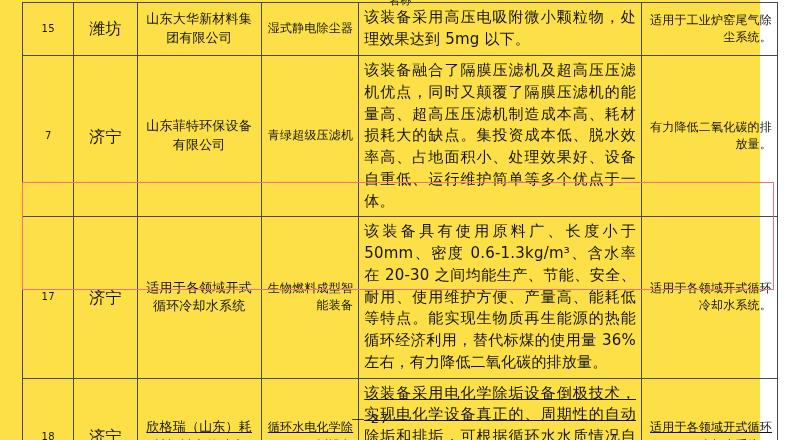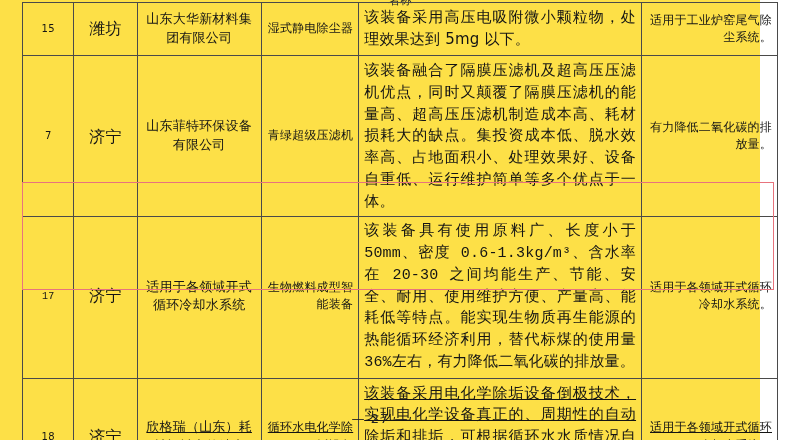--- a/index.html
+++ b/index.html
@@ -104,21 +104,21 @@
     left: 0;
     right: 0;
     bottom: 14px;
     text-align: center;
     font-size: 13px;
     color: #222;
     letter-spacing: 1px;
   }
   .row-15 td { height: 44px; }
   .row-16 td { height: 112px; }
-  .row-17 td { height: 104px; font-family: Liberation Mono, monospace; }
+  .row-17 td { height: 104px; }
   .row-18 td { height: 100px; text-decoration: underline; }
 </style>
 </head>
 <body>
 
 <div class="page">
 
   <div class="top-clip">
     <div class="hdr">名称</div>
   </div>

